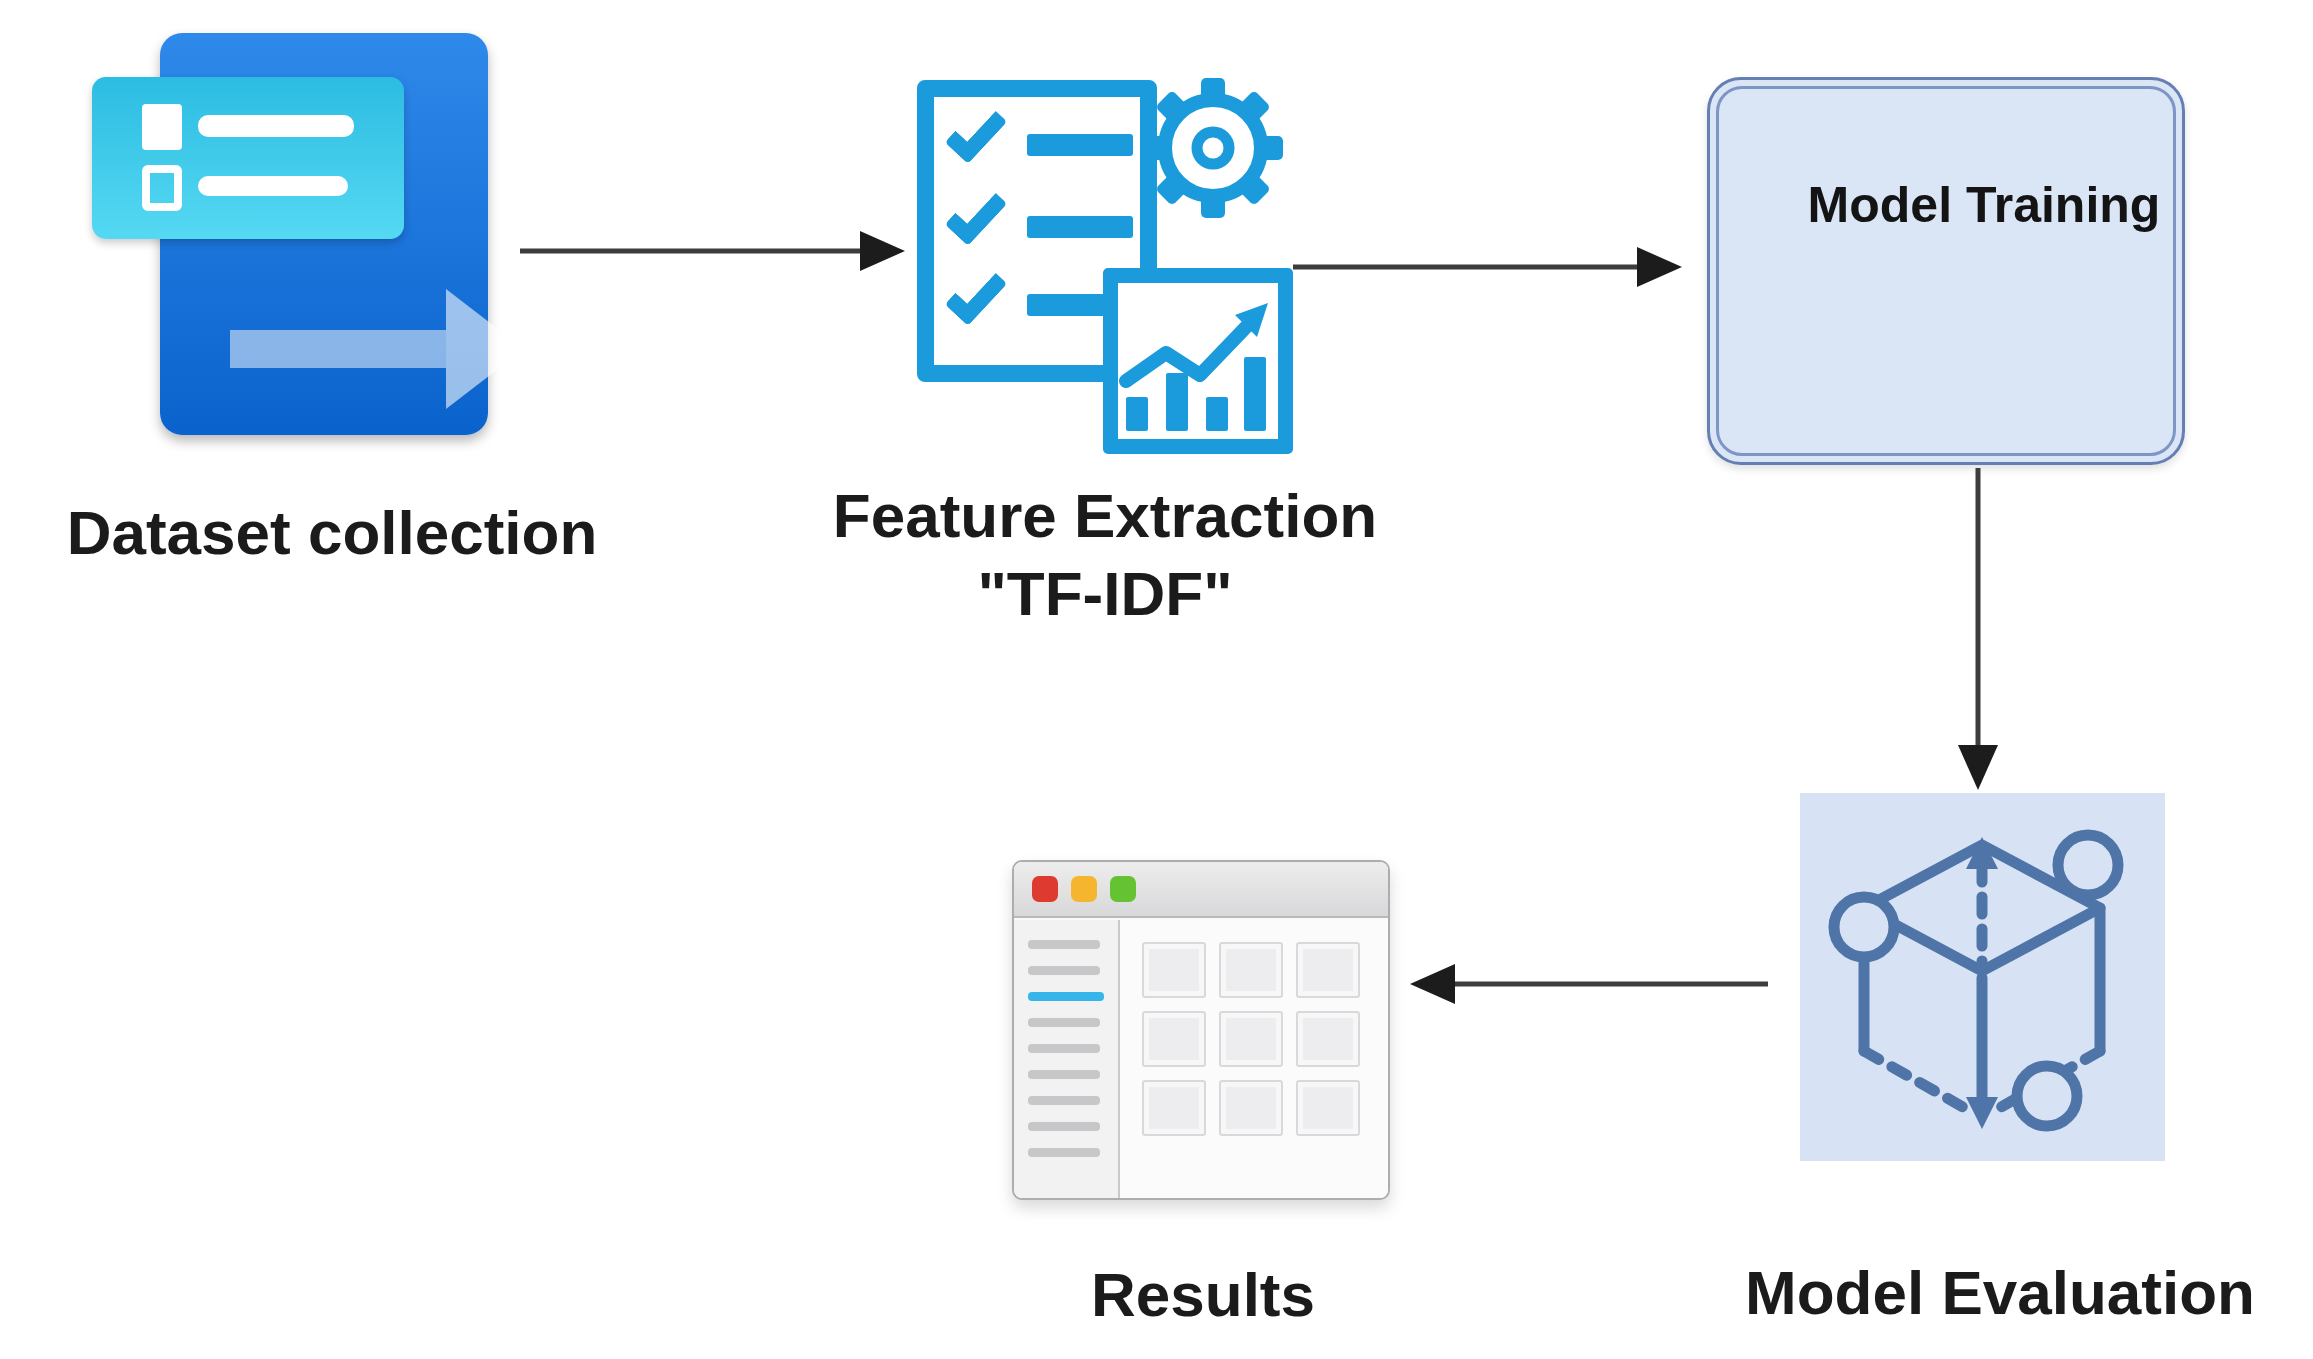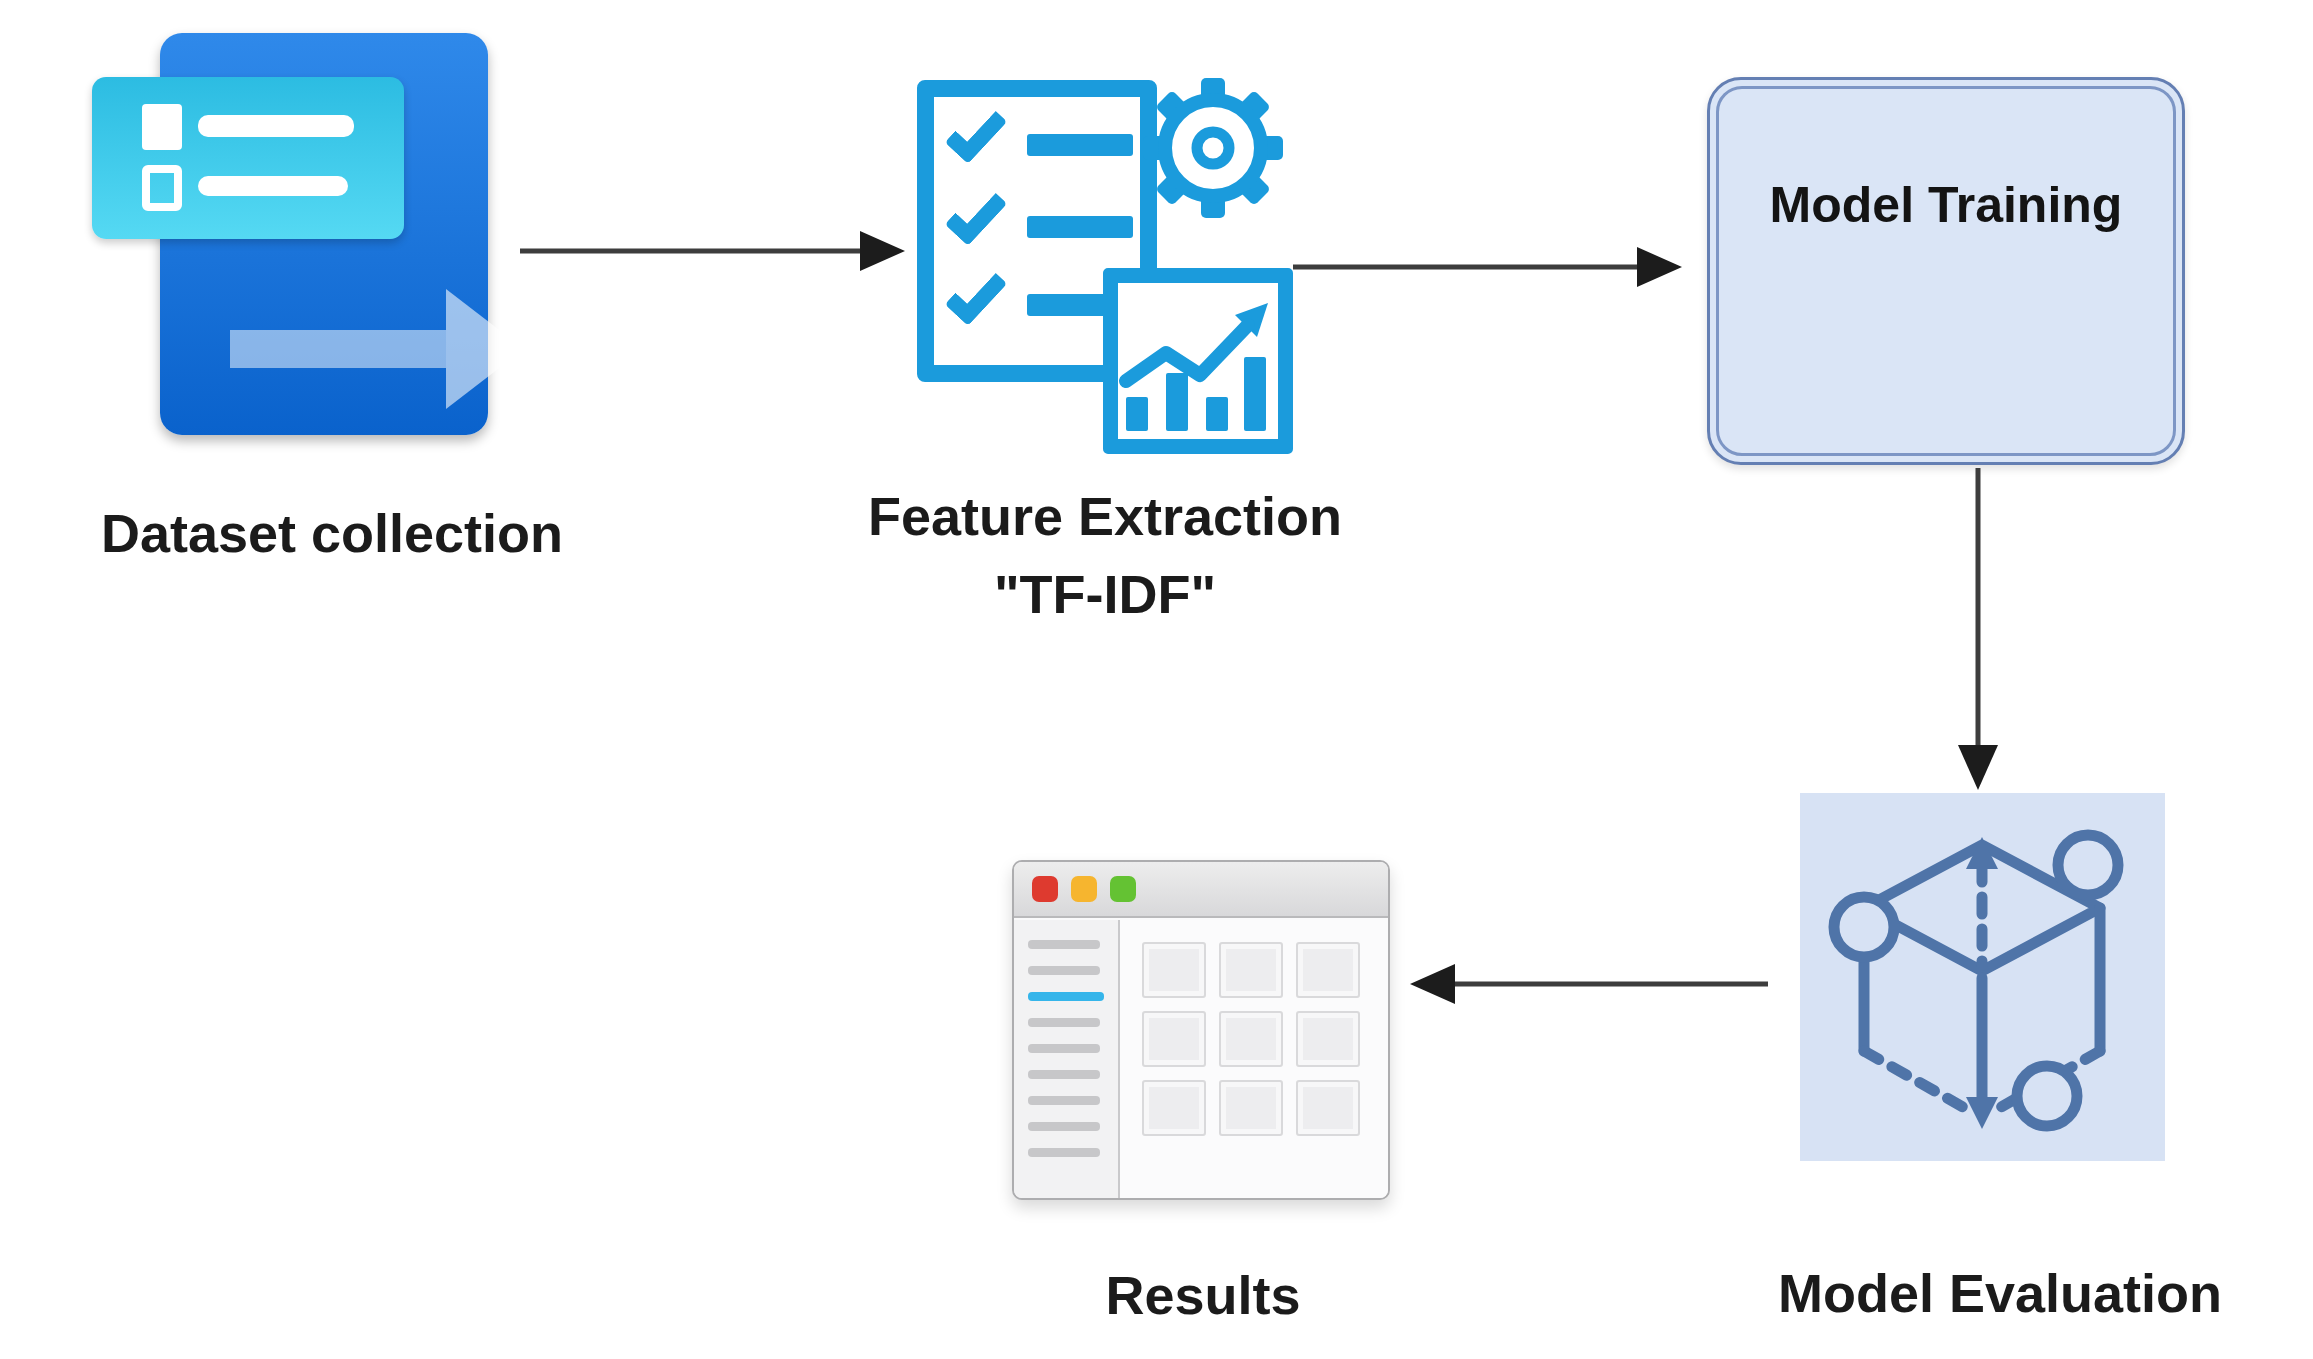--- a/index.html
+++ b/index.html
@@ -22,21 +22,21 @@
     --sidebar-line:#C7C7C9;
     --sidebar-line-active:#35B5EA;
   }
   *{margin:0;padding:0;box-sizing:border-box;}
   html,body{background:var(--background);}
   body{font-family:"Liberation Sans",sans-serif;}
   #canvas{position:relative;width:2313px;height:1359px;background:var(--background);overflow:hidden;}
 
   
   .node-label{position:absolute;width:640px;text-align:center;font-weight:700;
-    font-size:54px;line-height:78px;color:var(--label-text);letter-spacing:0;}
+    font-size:62px;line-height:78px;color:var(--label-text);letter-spacing:0;}
   .label-dataset{left:12px;top:494px;}
   .label-feature{left:785px;top:477px;}
   .label-results{left:883px;top:1256px;}
   .label-evaluation{left:1680px;top:1254px;}
 
   
   .dataset-group{position:absolute;left:92px;top:20px;width:400px;height:420px;}
   .dataset-main{position:absolute;left:68px;top:13px;width:328px;height:402px;border-radius:22px;
     background:linear-gradient(180deg,var(--dataset-blue-top),var(--dataset-blue-bottom));
     box-shadow:0 6px 12px rgba(0,0,0,.28);}
@@ -69,21 +69,21 @@
   .chart-svg{position:absolute;left:0;top:0;width:158px;height:154px;}
 
   
   .training-box{position:absolute;left:1707px;top:77px;width:478px;height:388px;border-radius:34px;
     background:var(--training-fill);border:3px solid var(--training-border-outer);
     box-shadow:0 4px 8px rgba(0,0,0,.12);}
   .training-inner{position:absolute;left:6px;top:6px;right:6px;bottom:6px;border-radius:26px;
     border:3px solid var(--training-border-inner);}
   .training-line{position:absolute;width:100%;text-align:center;font-weight:700;font-size:50px;
     color:#141414;}
-  .training-title{top:96px;}
+  .training-title{top:96px;margin-left:38px;}
   .training-subtitle{top:226px;}
 
   
   .evaluation-box{position:absolute;left:1800px;top:793px;width:365px;height:368px;background:var(--evaluation-fill);}
   .cube-svg{position:absolute;left:0;top:0;width:365px;height:368px;}
 
   
   .results-window{position:absolute;left:1012px;top:860px;width:378px;height:340px;background:var(--window-gray);
     border:2px solid var(--window-border);border-radius:10px;box-shadow:0 8px 16px rgba(0,0,0,.15);overflow:hidden;}
   .titlebar{position:absolute;left:0;top:0;width:100%;height:56px;

